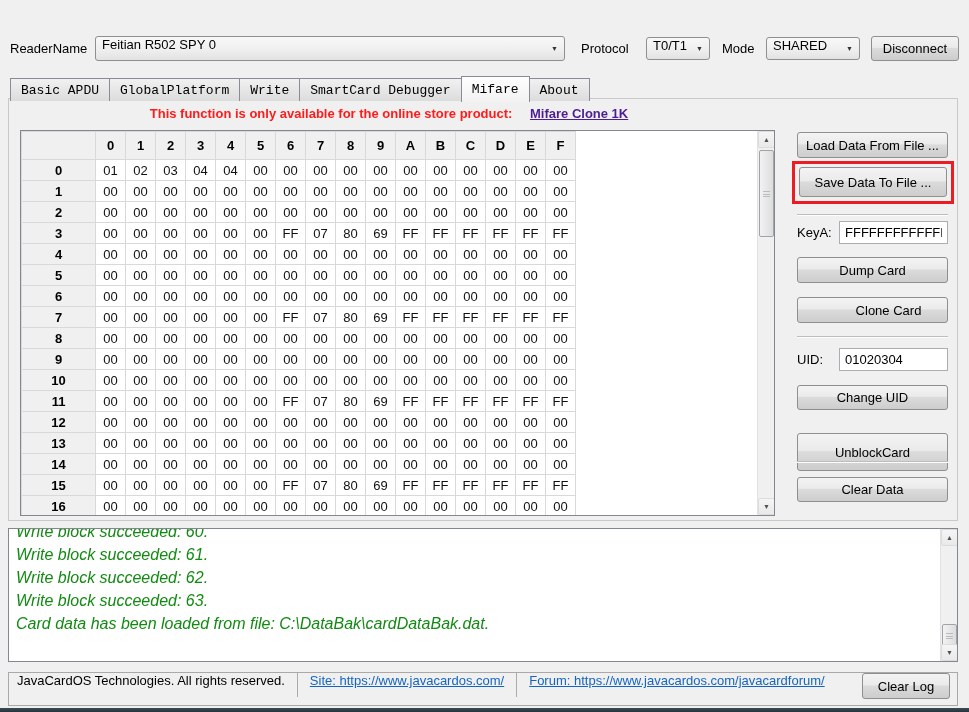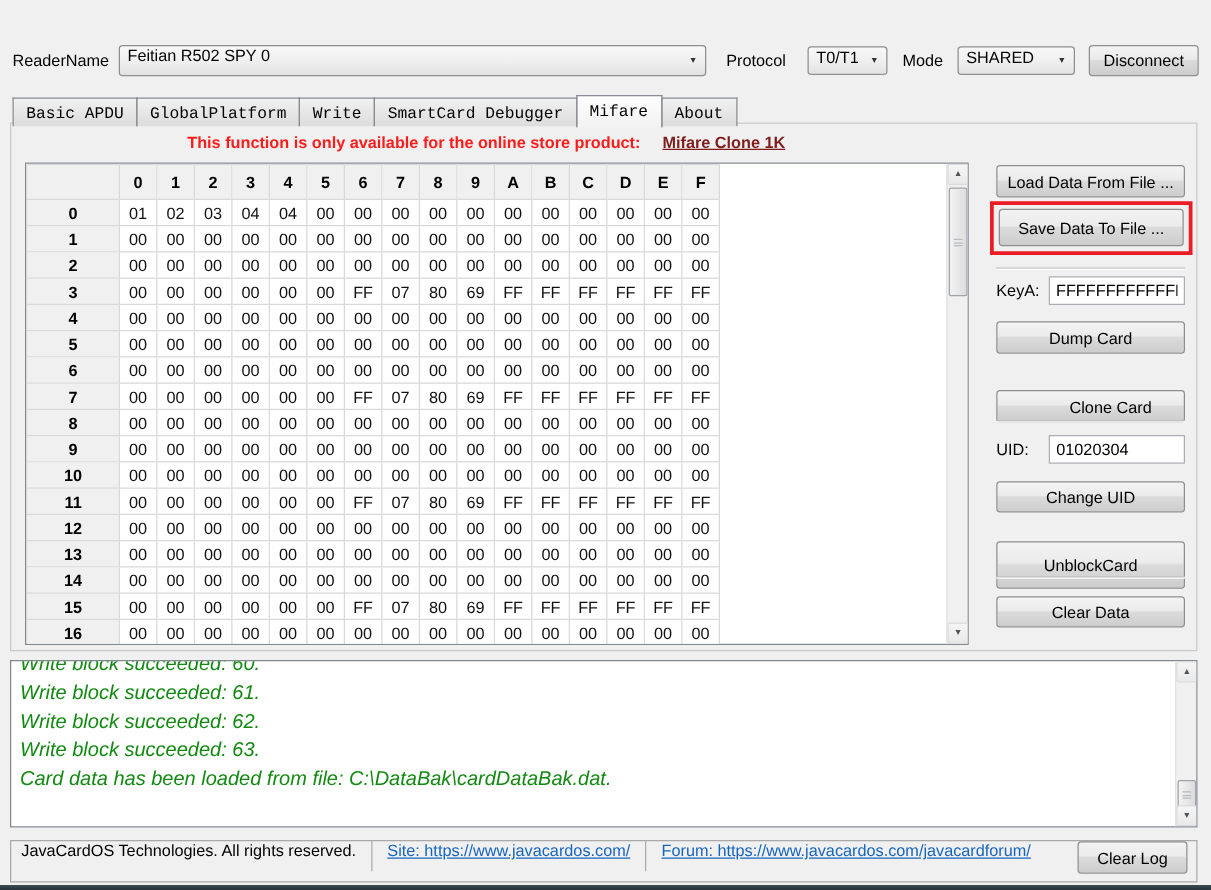--- a/index.html
+++ b/index.html
@@ -51,21 +51,21 @@
   .tabbar { position:absolute; left:10px; top:76px; display:flex; align-items:flex-end; z-index:5; }
   .tab { height:23px; padding:0 10px; display:flex; align-items:center; font-size:13px;
     border:1px solid #898C95; border-bottom:none; background:linear-gradient(180deg,#F1F1F1,#DCDCDC);
     margin-right:-1px; position:relative;font-family:Liberation Mono, monospace; }
   .tab.active { height:26px; margin-bottom:-1px; background:linear-gradient(180deg,#FEFEFE,#F2F2F2); z-index:6; }
 
   .tabpanel { position:absolute; left:8px; top:98px; width:950px; height:423px; border:1px solid #C9C9C9; background:#F0F0F0; }
 
   
   .notice { position:absolute; left:8px; top:106px; width:762px; text-align:center; font-size:13px; font-weight:600; color:#FE1B1B; }
-  .notice a { color:#7f1d1d; text-decoration:underline; margin-left:14px; font-weight:600; cursor:pointer; }
+  .notice a { color:#4c1d95; text-decoration:underline; margin-left:14px; font-weight:600; cursor:pointer; }
 
   
   .grid-wrap { position:absolute; left:20px; top:130px; width:755px; height:386px; background:#fff; border:1px solid #828790; overflow:hidden; }
   table.grid { border-collapse:collapse; table-layout:fixed; }
   table.grid th, table.grid td { border:1px solid #D9D9D9; text-align:center; font-size:13px; overflow:hidden; }
   table.grid th { background:#F0F0F0; font-weight:bold; }
   table.grid thead th { height:28px; }
   table.grid tbody tr { height:21px; }
   table.grid .corner { width:74px; }
   table.grid .col-h, table.grid td { width:30px; }
@@ -497,21 +497,21 @@
     </div>
   </div>
 
   <div class="btn rp-btn" style="top:132px;">Load Data From File ...</div>
   <div class="red-box"></div>
   <div class="btn rp-btn" style="top:167px; left:799px; width:148px; height:30px;">Save Data To File ...</div>
   <div class="sep" style="top:214px;"></div>
   <span class="lbl" style="left:797px; top:225px;">KeyA:</span>
   <input class="tbox" style="position: absolute; left: 839px; top: 221px; width: 109px; height: 23px;" value="FFFFFFFFFFFFF">
   <div class="btn rp-btn" style="top:257px;">Dump Card</div>
-  <div class="btn rp-btn" style="top:312px;padding-left:32px;">Clone Card</div>
+  <div class="btn rp-btn" style="top:297px;padding-left:32px;">Clone Card</div>
   <div class="sep" style="top:336px;"></div>
   <span class="lbl" style="left:797px; top:352px;">UID:</span>
   <input class="tbox" style="position: absolute; left: 839px; top: 348px; width: 109px; height: 23px;" value="01020304">
   <div class="btn rp-btn" style="top:385px; height:25px;">Change UID</div>
   <div class="btn rp-btn" style="top:417px; height:38px;margin-top:16px;">UnblockCard</div>
   <div class="sep" style="top:461px;"></div>
   <div class="btn rp-btn" style="top:477px; height:25px;">Clear Data</div>
 
   <div class="logbox">
     <div class="log-content" id="log-content">

